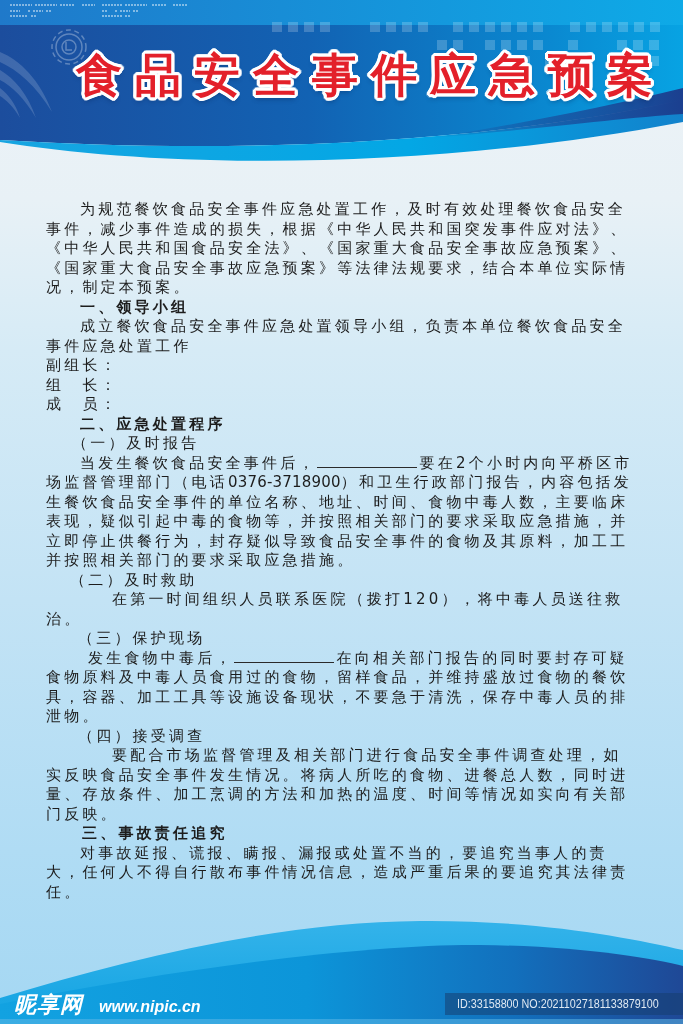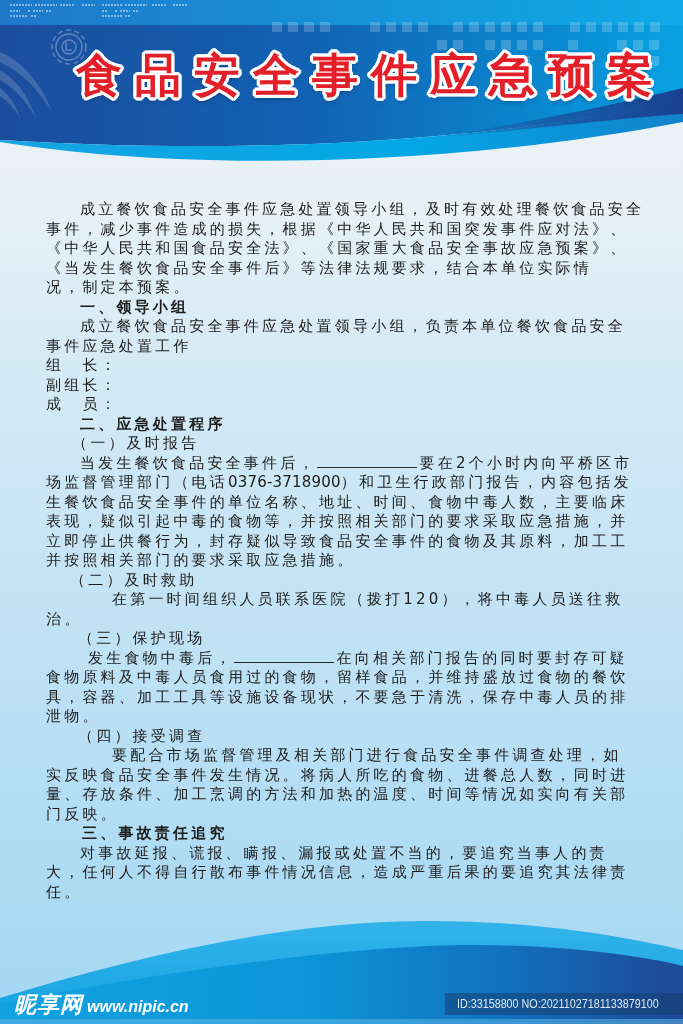--- a/index.html
+++ b/index.html
@@ -34,21 +34,21 @@
     display: inline-block; width: 100px; height: 13px;
     border-bottom: 1px solid #2a2a2a; vertical-align: baseline; margin-right: 3px;
   }
   .footer-svg { position: absolute; left: 0; top: 880px; width: 683px; height: 144px; }
   .wm-logo {
     position: absolute; left: 14px; top: 992px; height: 26px; line-height: 26px;
     color: #ffffff; white-space: nowrap; font-style: italic; font-weight: bold;
     font-family: "DejaVu Sans", sans-serif;
   }
   .wm-logo .brand { font-size: 22px; letter-spacing: 1px; }
-  .wm-logo .url { font-size: 16px; margin-left: 4px; font-family: "Liberation Sans", sans-serif; }
+  .wm-logo .url { font-size: 16px; margin-left: 16px; font-family: "Liberation Sans", sans-serif; }
   .wm-id {
     position: absolute; left: 445px; top: 993px; width: 248px; height: 22px;
     background: rgba(22, 62, 112, 0.55);
     color: #dfe9f3; font-family: "Liberation Sans", sans-serif; font-size: 12.5px; line-height: 22px;
     white-space: nowrap; overflow: hidden;
   }
   .wm-id span { display: inline-block; transform: scaleX(0.86); transform-origin: left center; margin-left: 12px; }
 </style>
 </head>
 <body>
@@ -156,33 +156,33 @@
       <circle cx="69" cy="47" r="7"></circle>
       <path d="M66,42 L66,50 L72,50"></path>
     </g>
   </svg>
 
   <div class="title">食品安全事件应急预案</div>
 
   <div class="content">
 
     <div>
-      <div class="ln" style="padding-left:34px">成立餐饮食品安全事件应急处置领导小组，及时有效处理餐饮食品安全</div>
+      <div class="ln" style="padding-left:34px">为规范餐饮食品安全事件应急处置工作，及时有效处理餐饮食品安全</div>
       <div class="ln">事件，减少事件造成的损失，根据《中华人民共和国突发事件应对法》、</div>
       <div class="ln">《中华人民共和国食品安全法》、《国家重大食品安全事故应急预案》、</div>
-      <div class="ln">《当发生餐饮食品安全事件后》等法律法规要求，结合本单位实际情</div>
+      <div class="ln">《国家重大食品安全事故应急预案》等法律法规要求，结合本单位实际情</div>
       <div class="ln">况，制定本预案。</div>
     </div>
 
     <div>
       <div class="ln h" style="padding-left:34px">一、领导小组</div>
       <div class="ln" style="padding-left:34px">成立餐饮食品安全事件应急处置领导小组，负责本单位餐饮食品安全</div>
       <div class="ln">事件应急处置工作</div>
+      <div class="ln">副组长：</div>
       <div class="ln">组　长：</div>
-      <div class="ln">副组长：</div>
       <div class="ln">成　员：</div>
     </div>
 
     <div>
       <div class="ln h" style="padding-left:34px">二、应急处置程序</div>
 
       <div>
         <div class="ln" style="padding-left:26px">（一）及时报告</div>
         <div class="ln" style="padding-left:34px">
           <span>当发生餐饮食品安全事件后，</span><span class="blank"></span><span>要在2个小时内向平桥区市</span>

